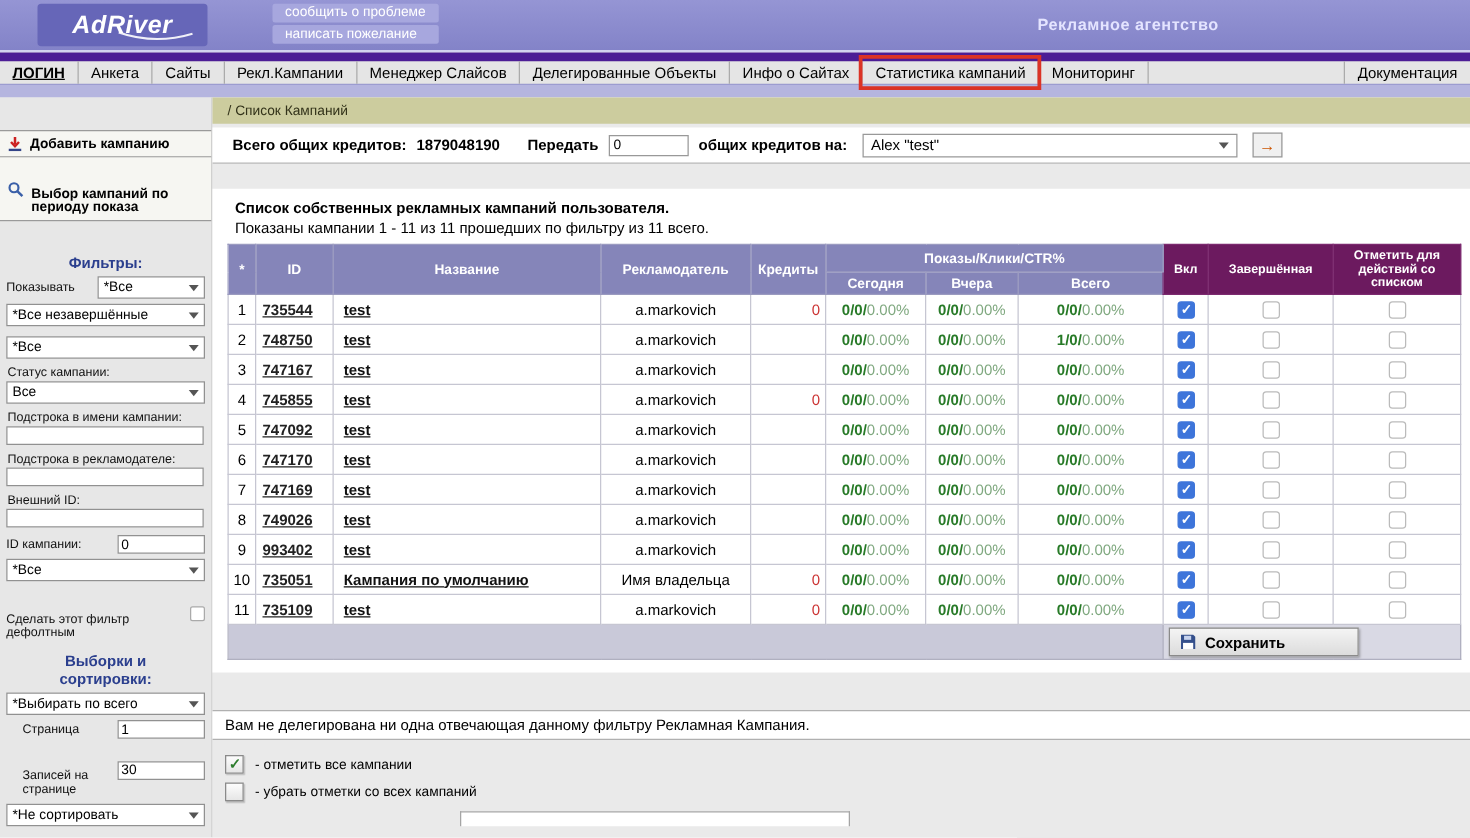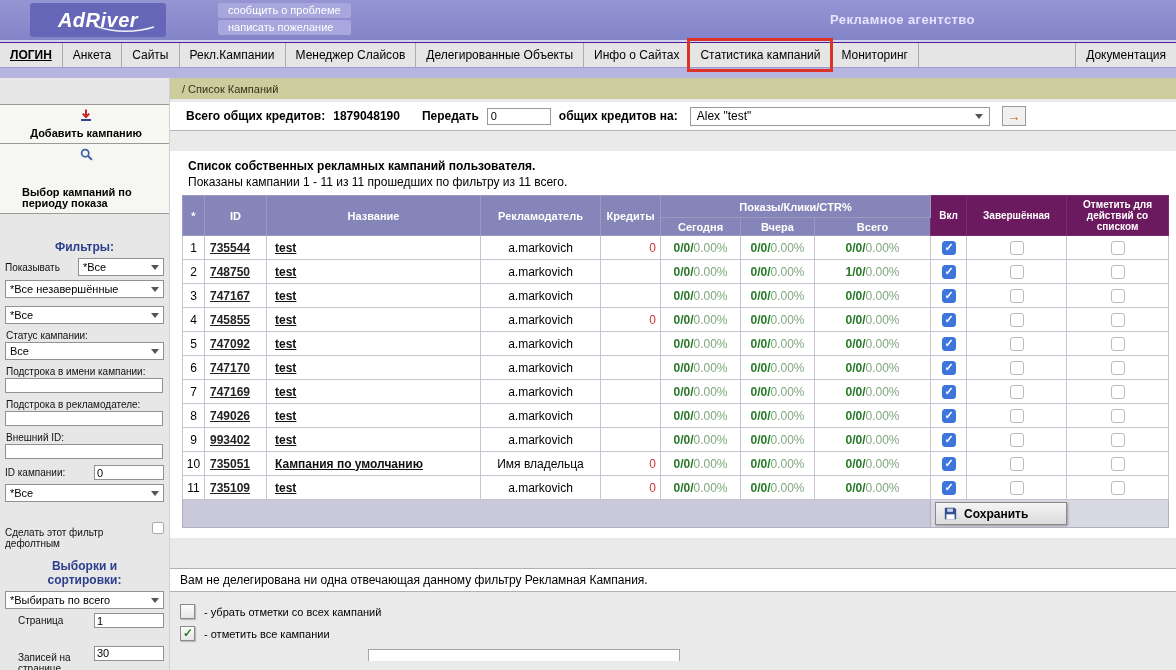--- a/index.html
+++ b/index.html
@@ -12,36 +12,36 @@
   .logo-box{margin-left:30px;width:136px;height:34px;background:#6666b8;border-radius:3px;display:flex;align-items:center;justify-content:center;position:relative;cursor:pointer;}
   .logo-text{color:#fff;font-weight:bold;font-style:italic;font-size:20px;letter-spacing:.5px;}
   .logo-swoosh{position:absolute;right:10px;bottom:3px;}
   .header-links{position:absolute;left:218px;top:3px;display:flex;flex-direction:column;gap:2px;}
   .header-link{background:#a7a7de;color:#fff;font-size:11px;line-height:15px;padding:0 10px;border-radius:2px;cursor:pointer;white-space:nowrap;}
   .agency{position:absolute;left:830px;top:12px;color:#e4e4ff;font-weight:bold;font-size:13px;letter-spacing:.4px;}
 
   .hairline{height:2px;background:#d2d2ef;}
 
   
-  .nav{height:26px;background:#e5e5e5;border-top:1px solid #4c1d95;border-bottom:1px solid #9c9cd0;display:flex;align-items:stretch;font-size:12px;}
+  .nav{height:26px;background:#e5e5e5;border-top:7px solid #4c1d95;border-bottom:1px solid #9c9cd0;display:flex;align-items:stretch;font-size:12px;}
   .nav-left{display:flex;}
   .nav-item{display:flex;align-items:center;padding:0 10px;border-right:1px solid #ababab;color:#000;cursor:pointer;position:relative;white-space:nowrap;}
   .nav-login{font-weight:bold;text-decoration:underline;}
   .nav-hl::after{content:'';position:absolute;left:-3px;right:-3px;top:-5px;bottom:-5px;border:3px solid #db3325;pointer-events:none;z-index:5;}
   .nav-right{margin-left:auto;display:flex;}
   .nav-doc{border-right:none;border-left:1px solid #ababab;}
   .strip{height:10px;background:#b5b5df;}
 
   
   .content{display:flex;height:592px;}
   .sidebar{width:170px;background:#e7e7e7;border-right:1px solid #d0d0d0;padding-top:26px;flex-shrink:0;font-size:11px;overflow:hidden;}
   .main{flex:1;min-width:0;display:flex;flex-direction:column;background:#eaeaea;}
 
   
-  .side-btn{width:170px;background:#f6f6f2;border:1px solid #9a9a9a;border-left:none;display:flex;align-items:center;gap:6px;padding:4px 3px 4px 6px;font-weight:bold;font-size:11px;cursor:pointer;line-height:12px;flex-direction:column;}
+  .side-btn{width:170px;background:#f6f6f2;border:1px solid #9a9a9a;border-left:none;display:flex;align-items:center;gap:6px;padding:4px 3px 4px 6px;font-weight:bold;font-size:11px;cursor:pointer;line-height:12px;}
   .side-btn + .side-btn{border-top:none;}
   .filters-title{color:#2b3f8e;font-weight:bold;font-size:12px;text-align:center;margin:26px 0 4px;}
   .select-title{color:#2b3f8e;font-weight:bold;font-size:12px;text-align:center;margin:10px 18px 4px;line-height:14px;}
   .sb-row{display:flex;align-items:center;justify-content:space-between;padding:0 5px;margin-top:4px;gap:4px;}
   .sb-label{font-size:10px;color:#111;}
   .sb-label-sm{font-size:10px;color:#111;margin:6px 0 1px 6px;}
   .sel{height:18px;border:1px solid #919191;background:#fff;display:flex;align-items:center;justify-content:space-between;padding:0 4px;font-size:11px;cursor:pointer;gap:4px;white-space:nowrap;overflow:hidden;}
   .sel-full{margin:4px 5px 0;}
   .sel-sm{width:86px;}
   .sel-arrow{width:0;height:0;border-left:4px solid transparent;border-right:4px solid transparent;border-top:5px solid #555;flex-shrink:0;}
@@ -80,21 +80,21 @@
   .c-stat{text-align:center;white-space:nowrap;}
   .c-stat b{color:#277a27;font-weight:bold;}
   .c-stat .pct{color:#7fa87f;}
   .c-cb{text-align:center;}
   .cb{display:inline-block;width:14px;height:14px;border:1px solid #bbb;border-radius:3px;background:#fff;vertical-align:middle;cursor:pointer;position:relative;}
   .cb.on{background:#3e75da;border-color:#3e75da;}
   .cb.on::after{content:'✓';color:#fff;font-size:11px;font-weight:bold;position:absolute;left:2px;top:-1px;}
   .tbl tfoot td{border:1px solid #b0b0c0;height:28px;}
   .foot-l{background:#c9c9d9;}
   .foot-r{background:#d9d9e4;padding:2px 0 2px 4px;}
-  .save-btn{display:flex;align-items:center;gap:7px;width:132px;height:23px;border:1px solid #8a8a8a;background:linear-gradient(#f4f4f4,#dcdcdc);font-weight:bold;font-size:12px;font-family:"Liberation Sans",sans-serif;padding:0 8px;cursor:pointer;box-shadow:1px 1px 2px rgba(0,0,0,.3);}
+  .save-btn{display:flex;align-items:center;gap:7px;width:152px;height:23px;border:1px solid #8a8a8a;background:linear-gradient(#f4f4f4,#dcdcdc);font-weight:bold;font-size:12px;font-family:"Liberation Sans",sans-serif;padding:0 8px;cursor:pointer;box-shadow:1px 1px 2px rgba(0,0,0,.3);}
 
   
   .msg-row{margin-top:30px;background:#fff;border-top:1px solid #b0b0b0;border-bottom:1px solid #b0b0b0;height:24px;display:flex;align-items:center;padding-left:10px;font-size:12px;}
   .legend{margin:12px 0 0 10px;display:flex;flex-direction:column;gap:7px;}
   .legend-row{display:flex;align-items:center;gap:9px;font-size:11px;}
   .lcb{width:15px;height:15px;border:1px solid #8a8a8a;background:linear-gradient(#fdfdfd,#e6e6e6);box-shadow:1px 1px 1px rgba(0,0,0,.2);display:inline-block;position:relative;cursor:pointer;flex-shrink:0;}
   .lcb.on::after{content:'✓';color:#2e7d2e;font-weight:bold;font-size:12px;position:absolute;left:2px;top:-1px;}
   .partial{margin:8px 0 0 198px;width:312px;height:12px;background:#fff;border:1px solid #a5a5a5;border-bottom:none;}
 </style>
 </head>
@@ -447,25 +447,25 @@
               </td>
             </tr>
           </tfoot>
         </table>
       </div>
 
       <div class="msg-row">Вам не делегирована ни одна отвечающая данному фильтру Рекламная Кампания.</div>
 
       <div class="legend" id="legend">
           <div class="legend-row">
+            <span class="lcb on"></span>
+            <span>- отметить все кампании</span>
+          </div>
+          <div class="legend-row">
             <span class="lcb"></span>
             <span>- убрать отметки со всех кампаний</span>
-          </div>
-          <div class="legend-row">
-            <span class="lcb on"></span>
-            <span>- отметить все кампании</span>
           </div>
         </div>
 
       <div class="partial"></div>
     </div>
   </div>
 </div>
 
 </body></html>

